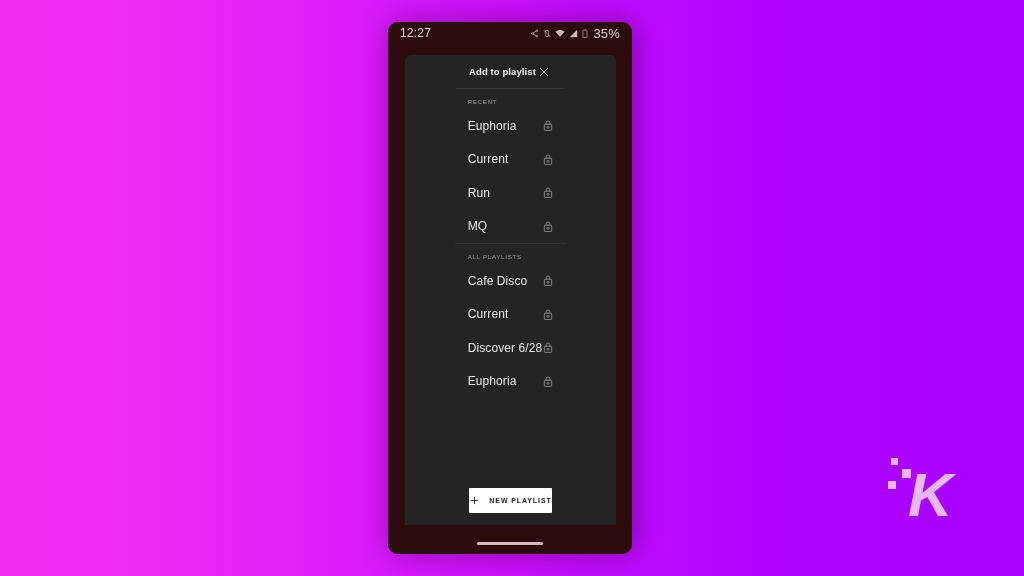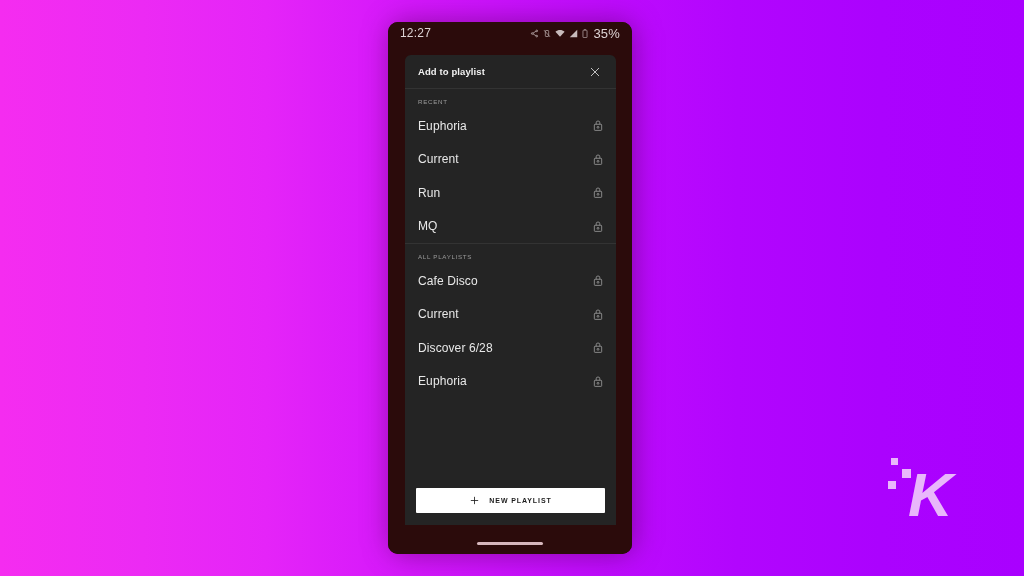--- a/index.html
+++ b/index.html
@@ -88,20 +88,21 @@
   
   .sheet {
     position:absolute;
     left:17px; top:33px;
     width:211px; height:470px;
     background:#242424;
     border-radius:6px 6px 0 0;
     overflow:hidden;
     display:flex;
     flex-direction:column;
+    align-items:center;
   }
   .sheet-header {
     height:34px;
     flex:0 0 34px;
     display:flex;
     align-items:center;
     justify-content:space-between;
     padding:0 13px 0 13px;
     border-bottom:1px solid #333333;
   }

